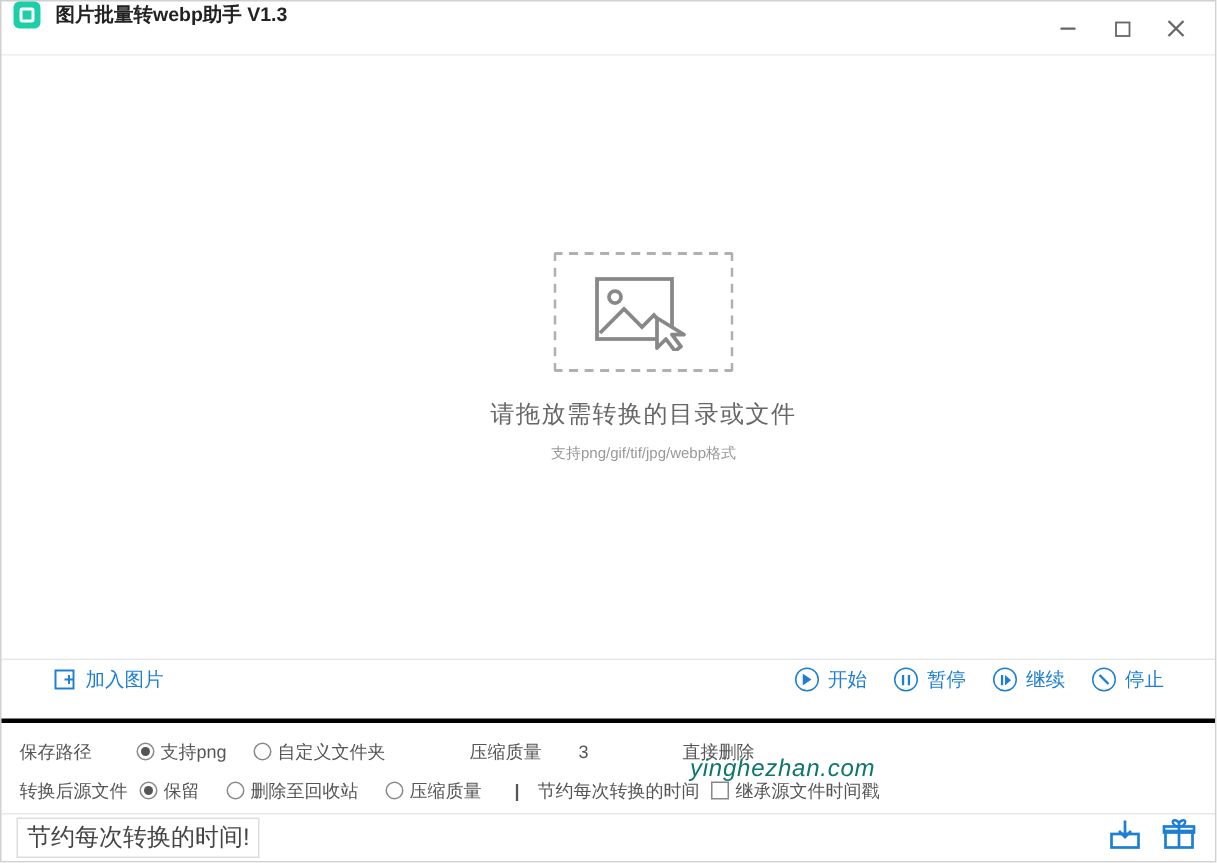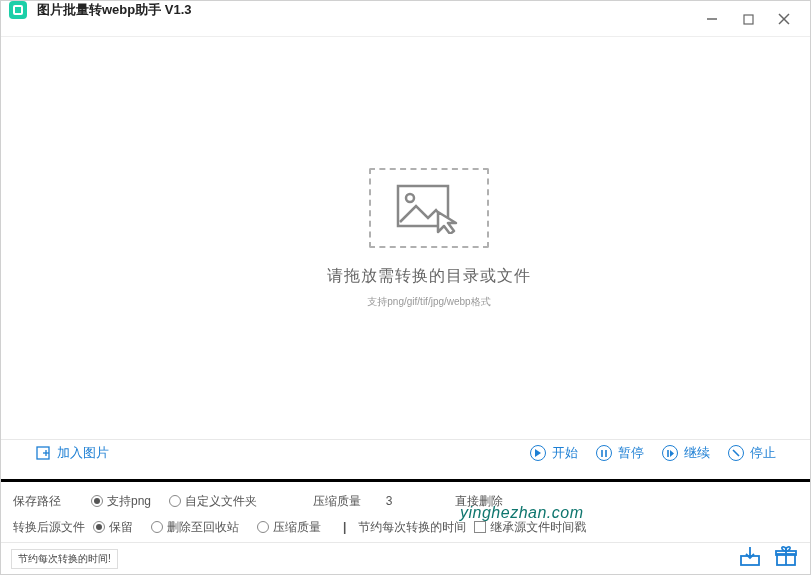--- a/index.html
+++ b/index.html
@@ -21,21 +21,21 @@
 .tcircle { width:16px; height:16px; border:1.5px solid #1d7fd4; border-radius:50%; display:inline-flex; align-items:center; justify-content:center; font-size:9px; color:#1d7fd4; }
 .settings { border-top: 3px solid #000000; padding: 6px 12px 2px; font-size: 12px; color: #555; }
 .srow { display: flex; align-items: center; height: 26px; gap: 8px; }
 .slabel { min-width: 70px; }
 .radio { display: inline-flex; align-items: center; gap: 4px; margin-right: 10px; cursor: pointer; }
 .rdot { width:12px; height:12px; border:1px solid #888; border-radius:50%; display:inline-flex; align-items:center; justify-content:center; }
 .rdot.on:after { content:''; width:6px; height:6px; background:#555; border-radius:50%; }
 .chk { width:12px; height:12px; border:1px solid #888; display:inline-block; }
 .threadnum { width: 40px; text-align: center; border:none; font-size:12px; color:#555; }
 .sep { color:#555; margin: 0 4px; font-weight:bold; }
-.statusbar { height: 32px; border-top: 1px solid #e8e8e8; display: flex; align-items: center; padding: 0 10px; font-size: 10px; color: #444; }
+.statusbar { height: 32px; border-top: 1px solid #e8e8e8; display: flex; align-items: center; padding: 0 10px; font-size: 16px; color: #444; }
 .statusbar .txt { border: 1px solid #ddd; padding: 2px 6px; flex: 0 0 auto; }
 .watermark { position:absolute; left: 460px; top: 504px; color:#0f766e; font-size:16px; font-style: italic; letter-spacing:0.5px; pointer-events:none; }
 .corner-icons { position:absolute; right:12px; bottom:6px; display:flex; gap:10px; }
 .ci { width:26px; height:26px; color:#1d7fd4; display:flex; align-items:center; justify-content:center; cursor:pointer; }
 .qslider-area{ display:inline-block; width:80px;}
 svg { display:block; }
 </style>
 </head>
 <body>
 

